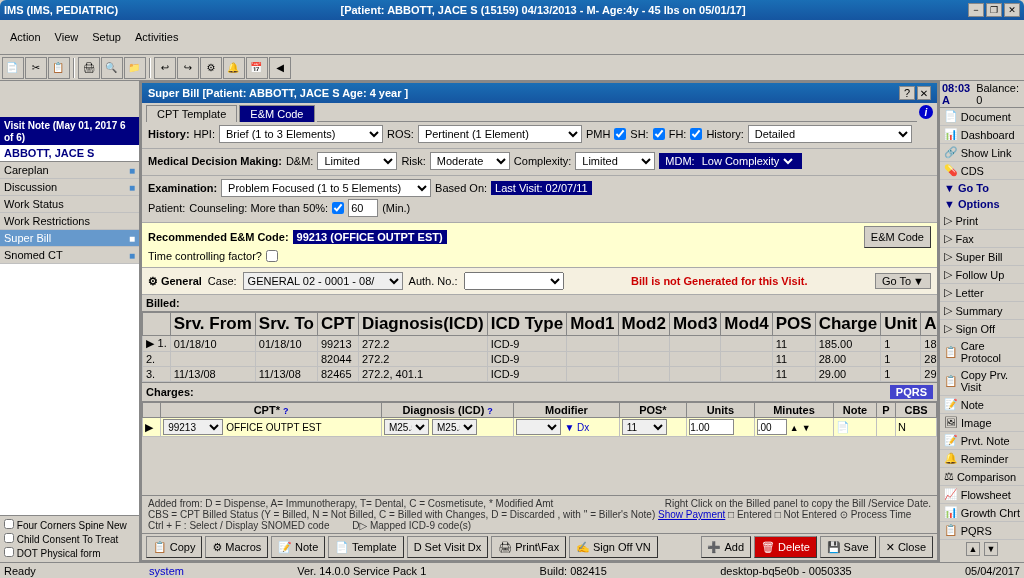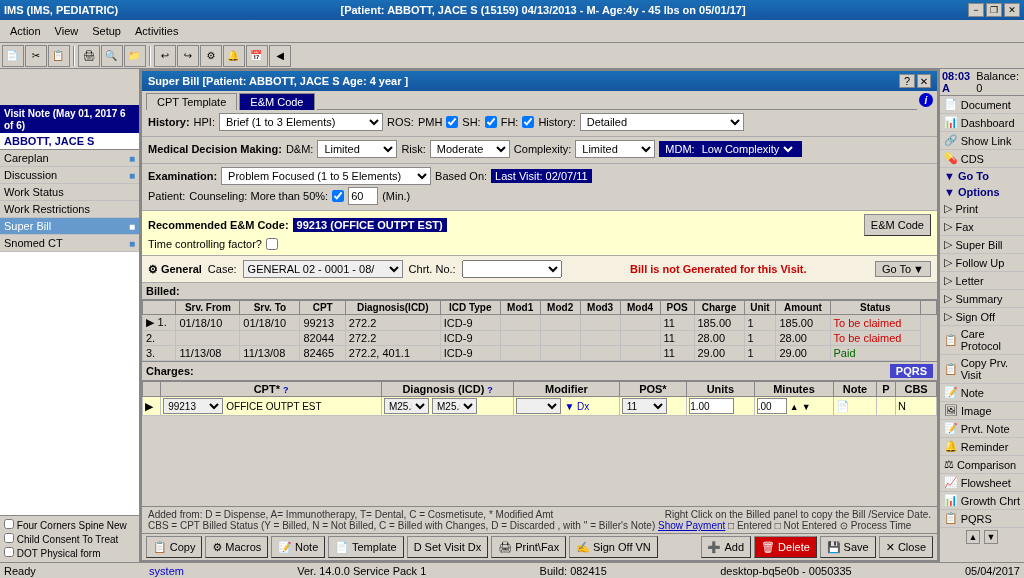--- a/index.html
+++ b/index.html
@@ -5,21 +5,21 @@
     * { margin: 0; padding: 0; box-sizing: border-box; }
     body { font-family: 'MS Sans Serif', Arial, sans-serif; font-size: 11px; background: #d4d0c8; overflow: hidden; width: 1024px; height: 578px; }
     
     
     .title-bar { background: linear-gradient(to bottom, #1a6eb5, #1555a0); color: white; padding: 2px 4px; display: flex; align-items: center; justify-content: space-between; height: 20px; }
     .title-bar-title { font-size: 11px; font-weight: bold; }
     .title-bar-controls { display: flex; gap: 2px; }
     .title-btn { width: 16px; height: 14px; background: #d4d0c8; border: 1px solid #888; font-size: 9px; display: flex; align-items: center; justify-content: center; cursor: pointer; color: #000; }
     
     
-    .menu-bar { background: #d4d0c8; border-bottom: 1px solid #888; padding: 11px 4px; display: flex; gap: 2px; height: 18px; align-items: center; }
+    .menu-bar { background: #d4d0c8; border-bottom: 1px solid #888; padding: 17px 4px; display: flex; gap: 2px; height: 18px; align-items: center; }
     .menu-item { padding: 1px 6px; font-size: 11px; cursor: pointer; }
     
     
     .toolbar { background: #d4d0c8; border-bottom: 1px solid #888; padding: 2px; display: flex; align-items: center; gap: 1px; height: 26px; }
     .toolbar-btn { width: 22px; height: 22px; background: #d4d0c8; border: 1px solid #888; display: flex; align-items: center; justify-content: center; cursor: pointer; font-size: 10px; }
     .toolbar-sep { width: 2px; height: 20px; border-left: 1px solid #888; border-right: 1px solid #fff; margin: 0 2px; }
     
     
     .left-panel { width: 140px; background: #d4d0c8; border-right: 1px solid #888; display: flex; flex-direction: column; }
     .patient-header { background: #000080; color: white; padding: 2px 4px; font-size: 11px; font-weight: bold; margin-top: 36px; }
@@ -59,21 +59,21 @@
     
     .rec-code-box { background: #000080; color: white; padding: 1px 4px; font-size: 11px; font-weight: bold; }
     
     
     .general-section { background: #f5f0e0; padding: 4px 6px; border-bottom: 1px solid #aaa; display: flex; align-items: center; gap: 6px; }
     .general-title { font-size: 11px; font-weight: bold; display: flex; align-items: center; gap: 3px; }
     .go-to-btn { background: #d4d0c8; border: 1px solid #888; padding: 1px 6px; font-size: 11px; cursor: pointer; display: flex; align-items: center; gap: 2px; }
     .not-generated { background: #f5f0e0; font-size: 11px; color: #cc0000; font-weight: bold; flex: 1; text-align: center; }
     .billed-header { background: #d4d0c8; padding: 2px 4px; font-size: 11px; font-weight: bold; border-bottom: 1px solid #888; display: flex; align-items: center; }
     .billed-table { width: 100%; border-collapse: collapse; font-size: 11px; }
-    .billed-table th { background: #d4d0c8; border: 1px solid #888; padding: 1px 3px; font-size: 10px; white-space: nowrap; }
+    .billed-table th { background: #d4d0c8; border: 1px solid #888; padding: 1px 3px; font-size: 17px; white-space: nowrap; }
     .billed-table td { border: 1px solid #c0c0c0; padding: 1px 3px; white-space: nowrap; font-size: 11px; }
     
     
     .charges-section { background: #d4d0c8; border-top: 1px solid #888; }
     .charges-header { background: #d4d0c8; padding: 2px 4px; font-size: 11px; font-weight: bold; border-bottom: 1px solid #888; display: flex; align-items: center; justify-content: space-between; }
     .pqrs-badge { background: #4444cc; color: white; padding: 1px 6px; font-size: 11px; font-weight: bold; }
     .charges-table { width: 100%; border-collapse: collapse; font-size: 11px; }
     .charges-table th { background: #d4d0c8; border: 1px solid #888; padding: 1px 3px; font-size: 11px; white-space: nowrap; }
     .charges-table td { border: 1px solid #c0c0c0; padding: 1px 2px; white-space: nowrap; font-size: 11px; }
     
@@ -103,21 +103,21 @@
     .select-tiny { width: 45px; height: 16px; font-size: 10px; border: 1px solid #888; }
     .input-tiny { width: 30px; height: 16px; font-size: 10px; border: 1px solid #888; }
     .input-small { width: 45px; height: 16px; font-size: 10px; border: 1px solid #888; }
     
     .case-select { width: 160px; height: 18px; font-size: 11px; border: 1px solid #888; }
     
     .charge-row { background: #ffffcc; }
     
     .bottom-app-bar { background: #d4d0c8; border-top: 1px solid #888; padding: 1px 4px; font-size: 11px; display: flex; align-items: center; justify-content: space-between; height: 16px; }
     
-    .window-wrap { position: relative; width: 1024px; height: 578px; overflow: hidden; display: flex; flex-direction: column; }
+    .window-wrap { position: relative; width: 1024px; height: 578px; overflow: hidden; display: flex; flex-direction: column; border-radius: 6px; }
     
     .content-area { flex: 1; display: flex; overflow: hidden; }
     
     .billed-table-wrap { overflow-y: auto; max-height: 80px; }
     
     .note-area { flex: 1; background: white; padding: 4px; font-size: 11px; overflow: auto; }
   </style>
 </head>
 <body>
 
@@ -232,20 +232,23 @@
         <div class="dialog-content">
 
           <div class="section">
             <div class="form-row">
               <span class="form-label" style="font-weight:bold;">History:</span>
               <span class="form-label">HPI:</span>
               <select class="form-select form-select-md">
                 <option>Brief (1 to 3 Elements)</option>
               </select>
               <span class="form-label">ROS:</span>
+              <select class="form-select form-select-md">
+                <option>Pertinent (1 Element)</option>
+              </select>
               <span class="form-label">PMH</span>
               <input type="checkbox" checked="" style="width: 12px; height: 12px;">
               <span class="form-label">SH:</span>
               <input type="checkbox" checked="" style="width: 12px; height: 12px;">
               <span class="form-label">FH:</span>
               <input type="checkbox" checked="" style="width: 12px; height: 12px;">
               <span class="form-label">History:</span>
               <select class="form-select form-select-md">
                 <option>Detailed</option>
               </select>
@@ -314,21 +317,21 @@
 
           <div class="general-section">
             <div class="general-title">
               <span>⚙</span>
               <span>General</span>
             </div>
             <span class="form-label">Case:</span>
             <select class="case-select">
               <option>GENERAL 02 - 0001 - 08/</option>
             </select>
-            <span class="form-label">Chrt. No.:</span>
+            <span class="form-label">Auth. No.:</span>
             <select style="width:100px;height:18px;font-size:11px;">
               <option></option>
             </select>
             <div class="not-generated">Bill is not Generated for this Visit.</div>
             <div class="go-to-btn">
               <span>Go To</span>
               <span>▼</span>
             </div>
           </div>
 
@@ -475,20 +478,24 @@
 
           <div class="legend-section">
             <div>
               <span style="float:right;">Right Click on the Billed panel to copy the Bill /Service Date.</span>
               <span>Added from: D = Dispense, A= Immunotherapy, T= Dental, C = Cosmetisute, * Modified Amt</span>
             </div>
             <div>CBS = CPT Billed Status (Y = Billed, N = Not Billed, C = Billed with Changes, D = Discarded , with '' = Biller's Note) 
               <span style="color:#0000cc;text-decoration:underline;cursor:pointer;">Show Payment</span>
               <span> □ Entered □ Not Entered ⊙ Process Time</span>
             </div>
+            <div>
+              <span>Ctrl + F : Select / Display SNOMED code</span>
+              <span style="margin-left:20px;">D▷ Mapped ICD-9 code(s)</span>
+            </div>
           </div>
 
           <div class="bottom-toolbar">
             <button class="bottom-btn">
               <span>📋</span>
               <span>Copy</span>
             </button>
             <button class="bottom-btn">
               <span>⚙</span>
               <span>Macros</span>

